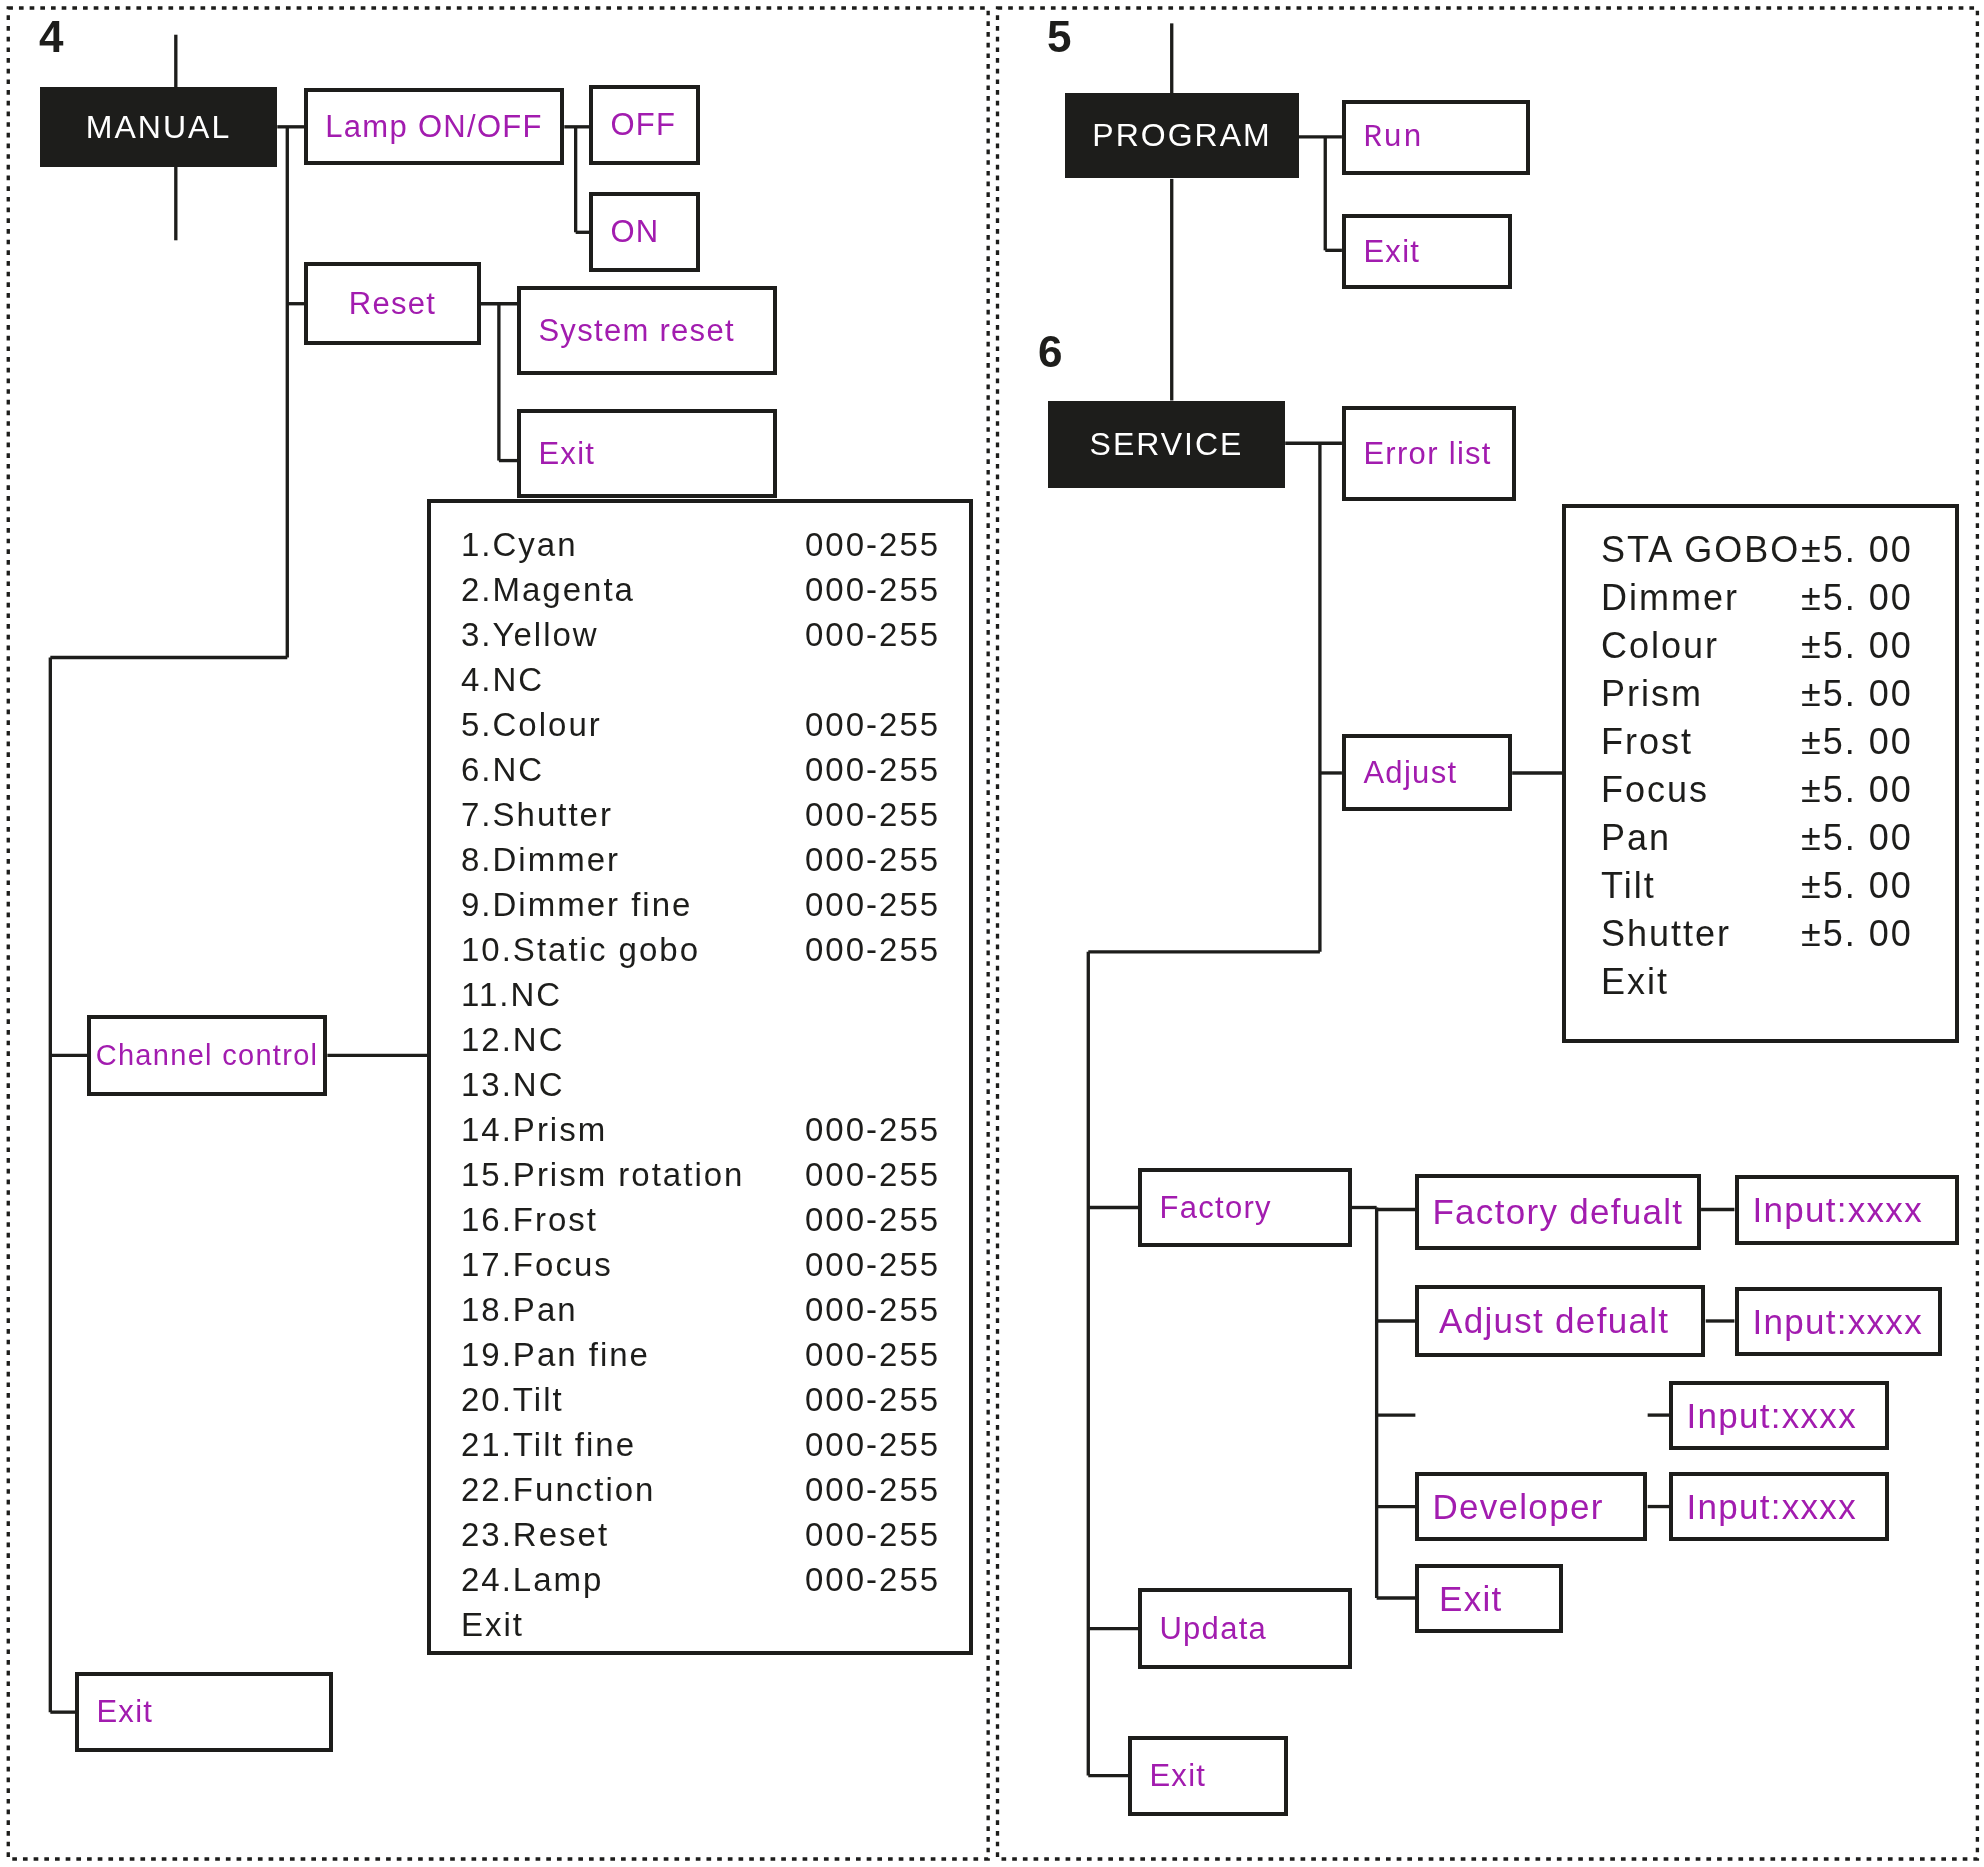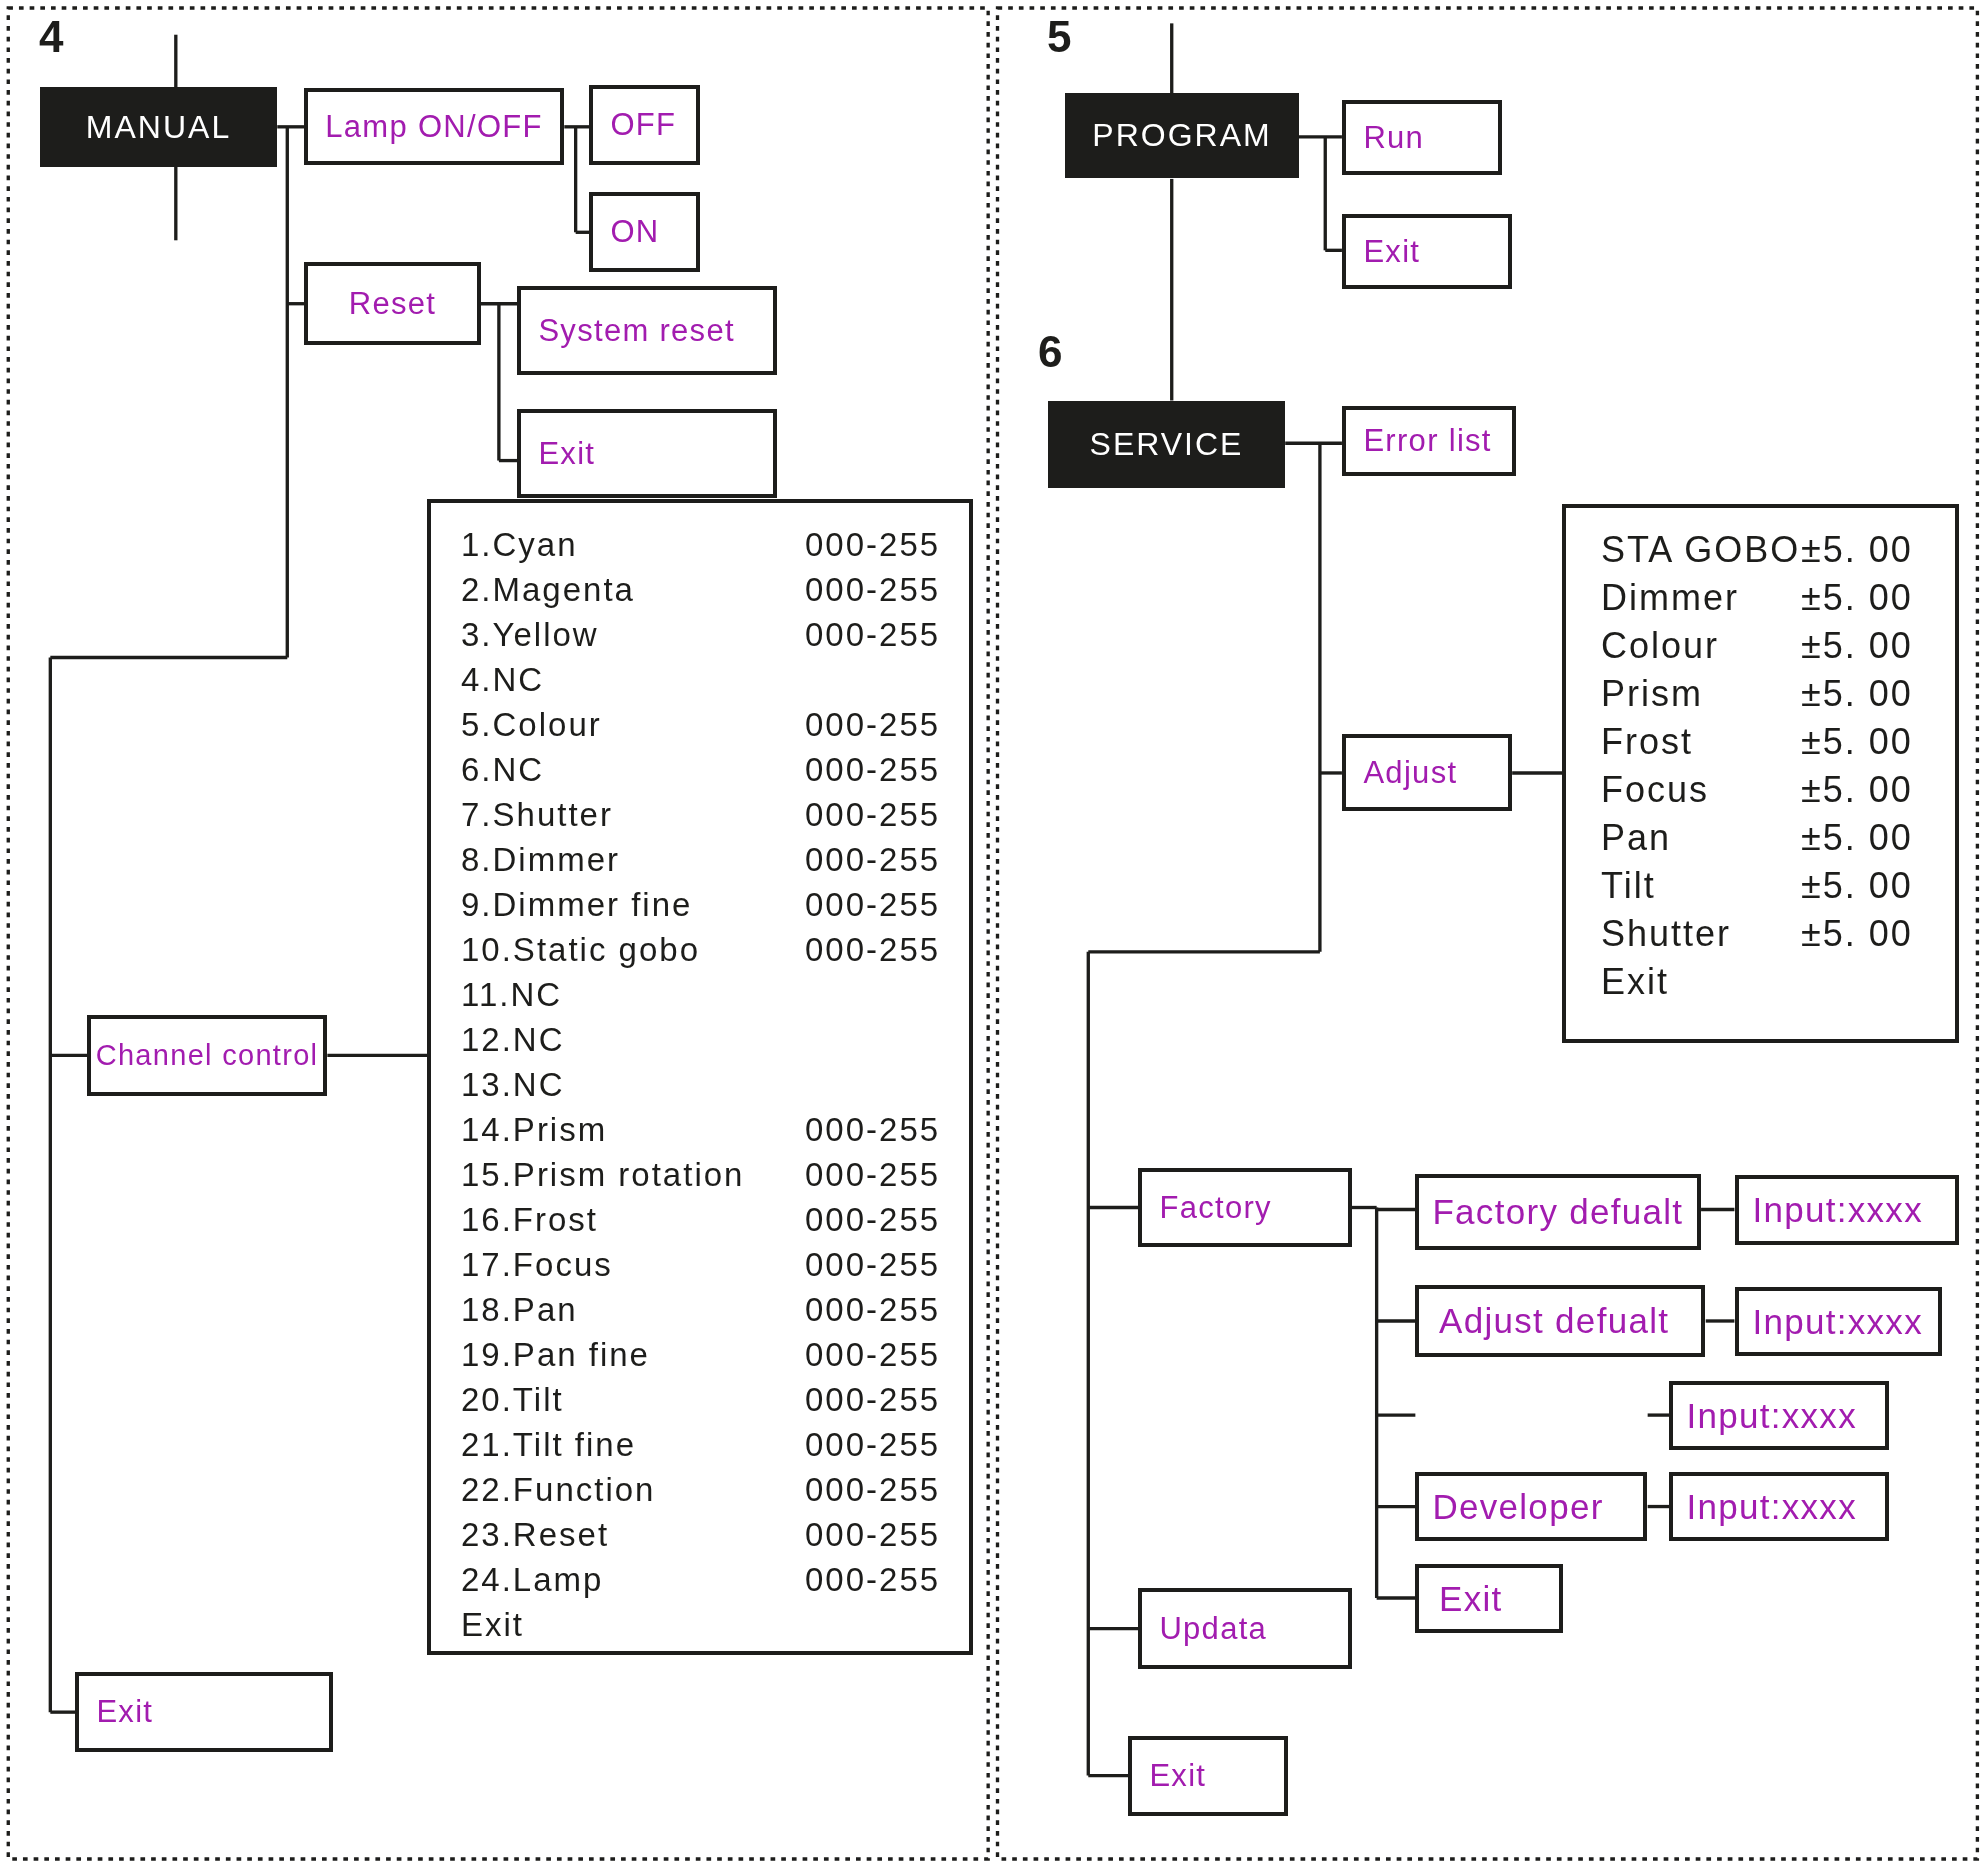--- a/index.html
+++ b/index.html
@@ -215,29 +215,29 @@
       <span class="val"></span>
     </div>
     </div>
 
   <div class="box" style="left:75px;top:1672px;width:258px;height:80px;">Exit</div>
 
   <div class="section-num" style="left:1047px;top:12px;">5</div>
 
   <div class="box filled" style="left:1065px;top:93px;width:234px;height:85px;">PROGRAM</div>
 
-  <div class="box" style="left:1342px;top:100px;width:160px;height:75px;">Run</div>
+  <div class="box" style="left:1342px;top:100px;width:188px;height:75px;font-family:Liberation Mono, monospace;">Run</div>
 
   <div class="box" style="left:1342px;top:214px;width:170px;height:75px;">Exit</div>
 
   <div class="section-num" style="left:1038px;top:327px;">6</div>
 
   <div class="box filled" style="left:1048px;top:401px;width:237px;height:87px;">SERVICE</div>
 
-  <div class="box" style="left:1342px;top:406px;width:174px;height:70px;">Error list</div>
+  <div class="box" style="left:1342px;top:406px;width:174px;height:95px;">Error list</div>
 
   <div class="box" style="left:1342px;top:734px;width:170px;height:77px;">Adjust</div>
 
   <div class="box" style="left:1562px;top:504px;width:397px;height:539px;padding:0;"></div>
   <div class="list adj-list" style="left:1601px;top:526px;width:341px;">
 
   <div class="row">
       <span>STA GOBO</span>
       <span class="val">±5. 00</span>
     </div>

